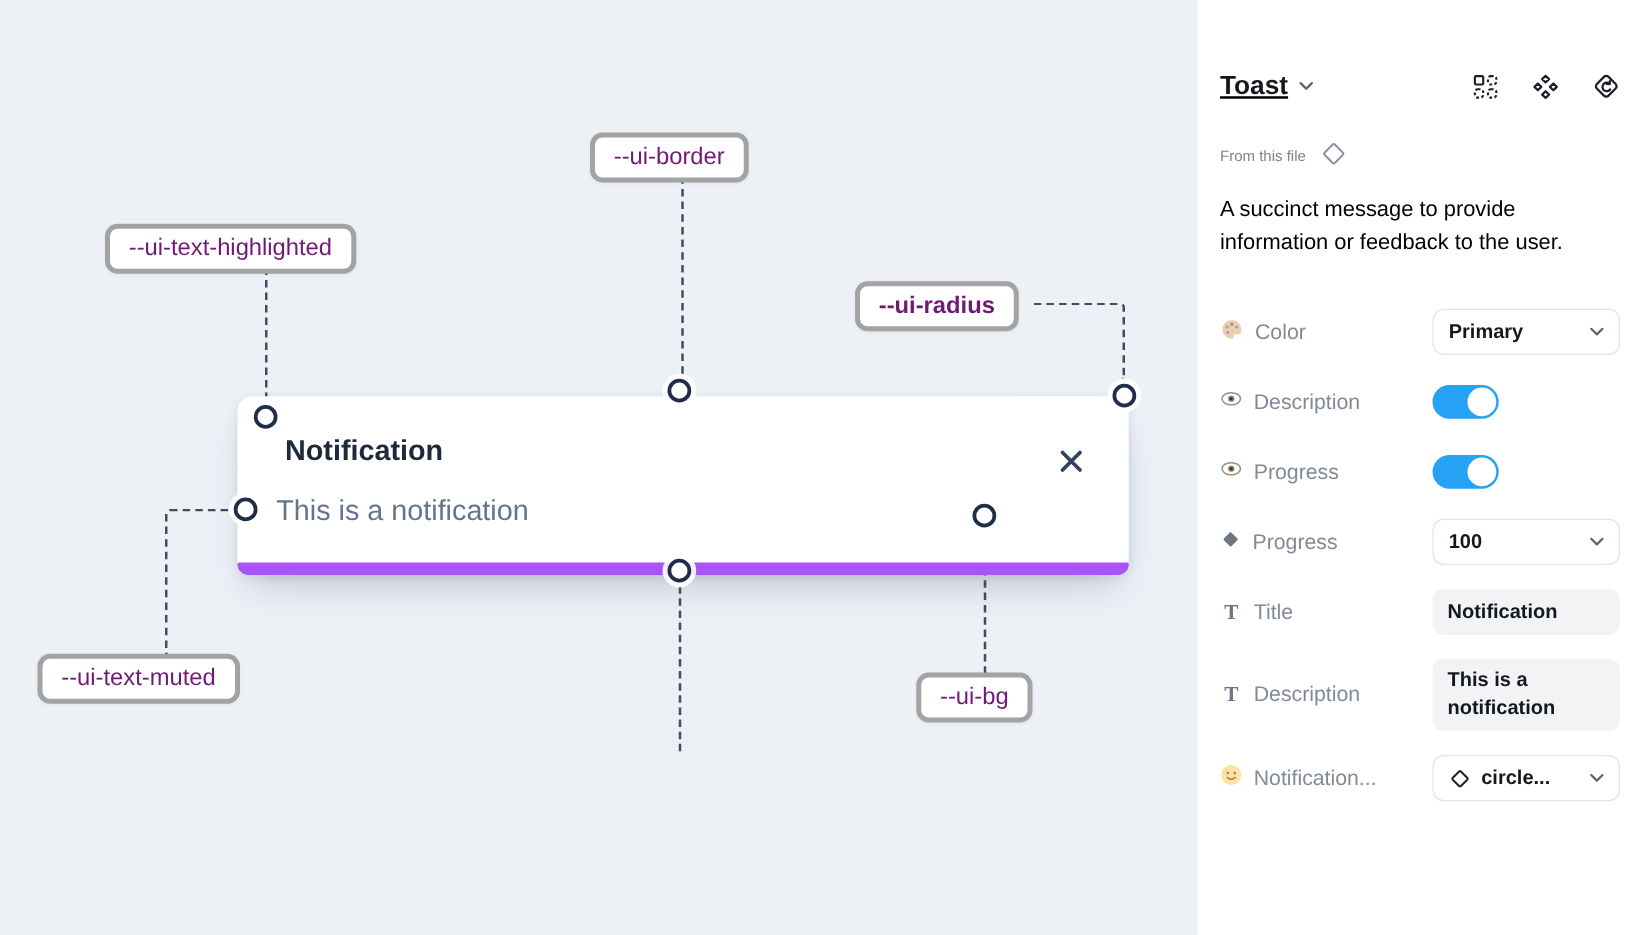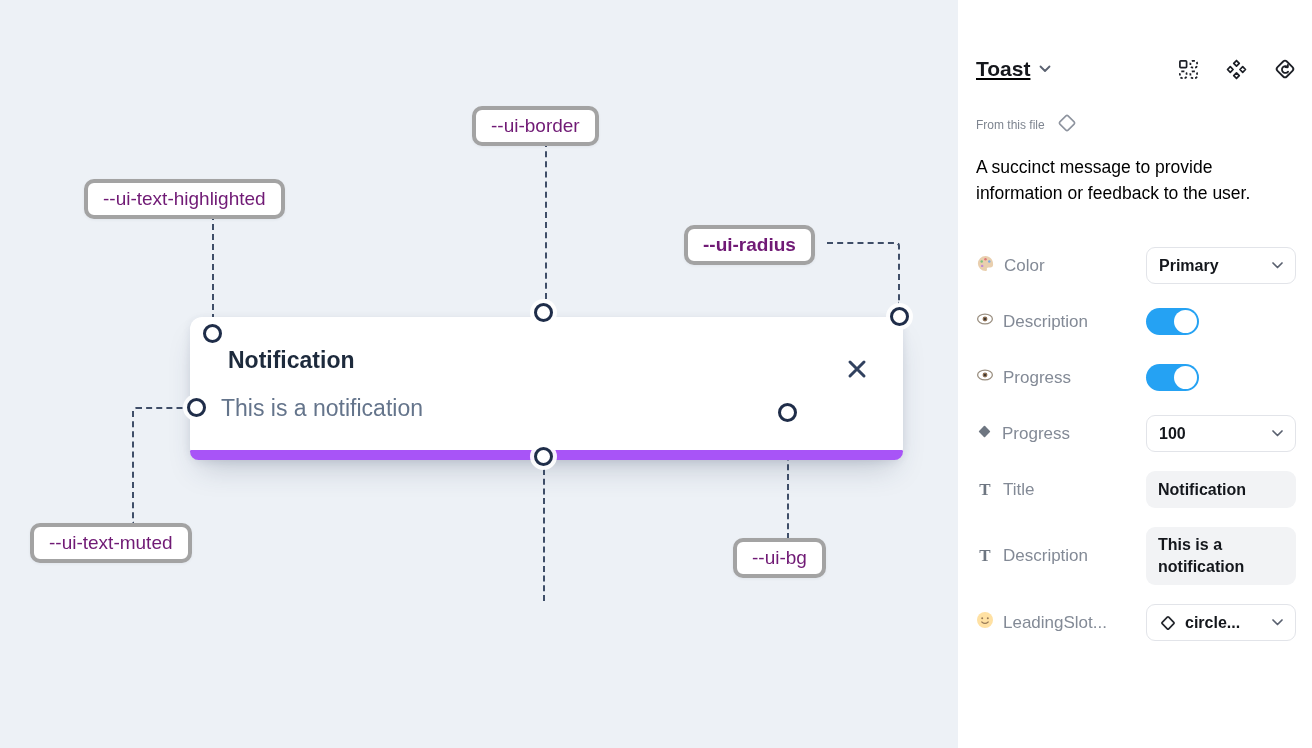--- a/index.html
+++ b/index.html
@@ -262,21 +262,21 @@
     <div class="prop-row" style="margin-bottom:0;">
       <span class="prop-label">
         <span>
           <svg width="18" height="18" viewBox="0 0 18 18">
               <circle cx="9" cy="9" r="8" fill="#ffe1a3"></circle>
               <circle cx="6.2" cy="7.3" r="1" fill="#9a7c58"></circle>
               <circle cx="11.8" cy="7.3" r="1" fill="#9a7c58"></circle>
               <path d="M5.8 11 q3.2 2.7 6.4 0" stroke="#9a7c58" fill="none" stroke-width="1.2" stroke-linecap="round"></path>
             </svg>
         </span>
-        <span>LeadingSlot...</span>
+        <span>Notification...</span>
       </span>
       <span class="prop-ctrl">
         <span class="select">
           <span class="dd-icon">
             <svg width="18" height="18" viewBox="0 0 18 18" fill="none" stroke="#23262c" stroke-width="1.7">
                 <rect x="4.4" y="4.4" width="9.2" height="9.2" rx="1" transform="rotate(45 9 9)"></rect>
               </svg>
           </span>
           <span>circle...</span>
           <span class="chev">

